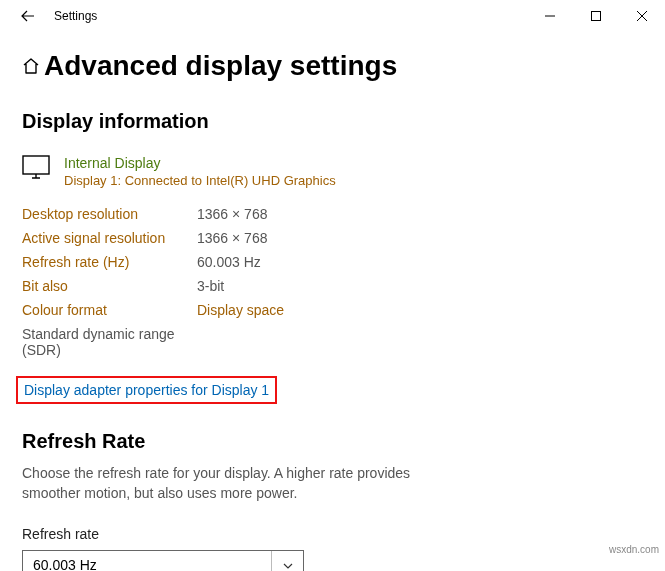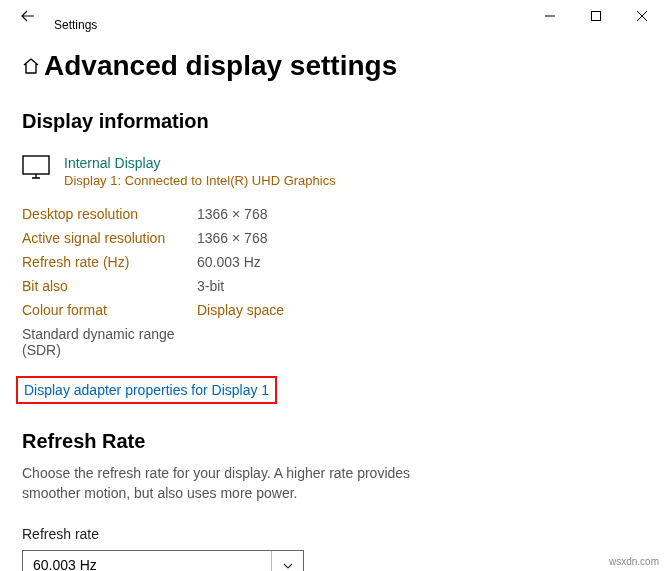--- a/index.html
+++ b/index.html
@@ -9,21 +9,21 @@
       color: #000000;
       font-size: 14px;
       width: 665px;
       height: 571px;
       overflow: hidden;
       position: relative;
     }
     .titlebar {
       height: 32px;
       display: flex;
-      align-items: flex-end;
+      align-items: center;
       padding-left: 8px;
     }
     .titlebar .back {
       width: 40px;
       display: flex;
       align-items: center;
       justify-content: center;
       height: 100%;
     }
     .titlebar .title {
@@ -62,21 +62,21 @@
       margin-bottom: 22px;
     }
     .dispinfo-head {
       display: flex;
       gap: 14px;
       align-items: flex-start;
       margin-bottom: 18px;
     }
     .dispinfo-head .labels .primary {
       font-size: 14px;
-      color: #0f766e;
+      color: #4d7c0f;
     }
     .dispinfo-head .labels .secondary {
       font-size: 13px;
       color: #a16207;
       margin-top: 2px;
     }
     .kv-grid {
       display: grid;
       grid-template-columns: 175px auto;
       row-gap: 8px;
@@ -129,21 +129,21 @@
     .combo .arrow {
       width: 32px;
       border-left: 1px solid #bbb;
       display: flex;
       align-items: center;
       justify-content: center;
     }
     .watermark {
       position: absolute;
       right: 6px;
-      bottom: 4px;
+      bottom: 16px;
       font-size: 10px;
       color: #888;
     }
     svg { display: block; }
   </style>
 </head>
 <body>
 
 <div class="titlebar">
   <div class="back">

